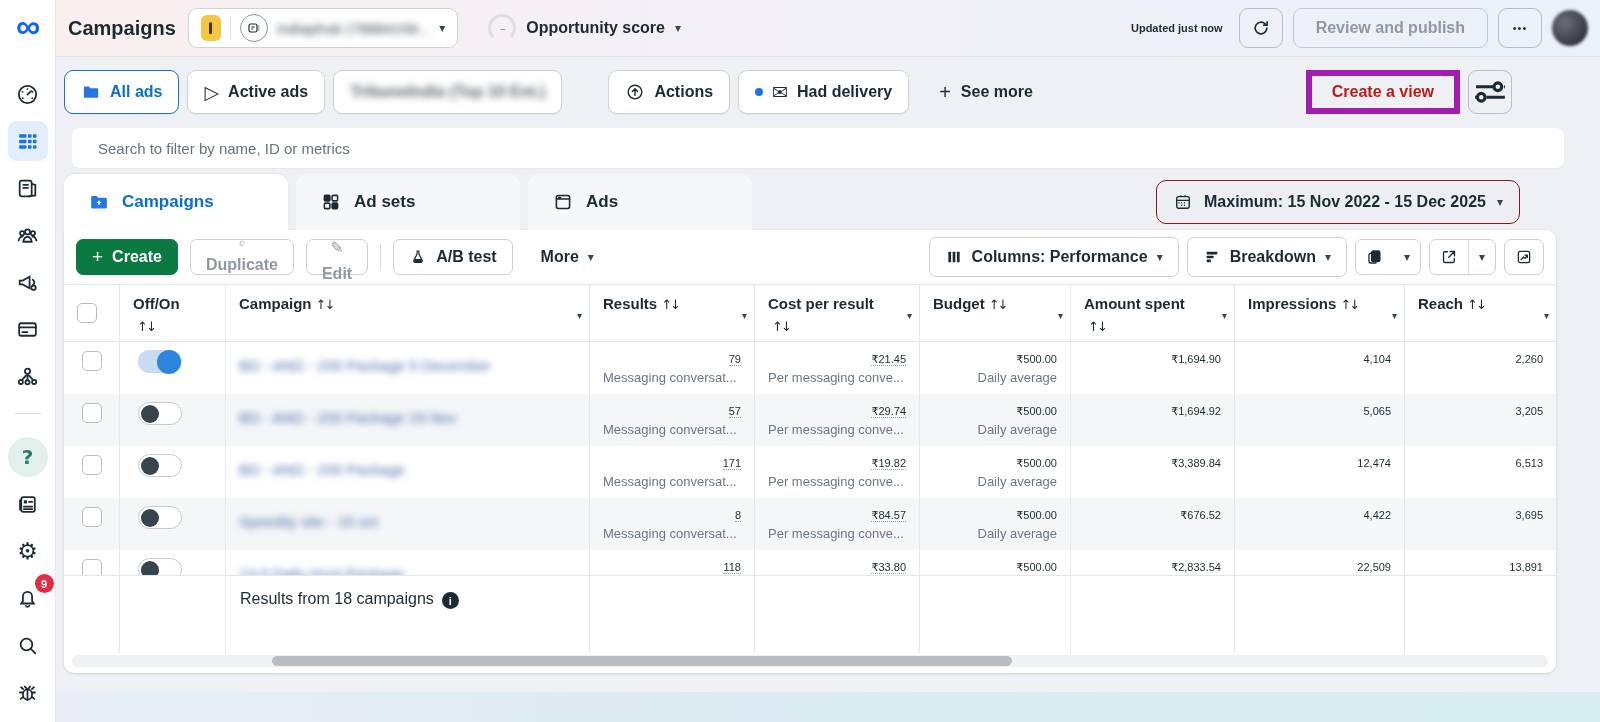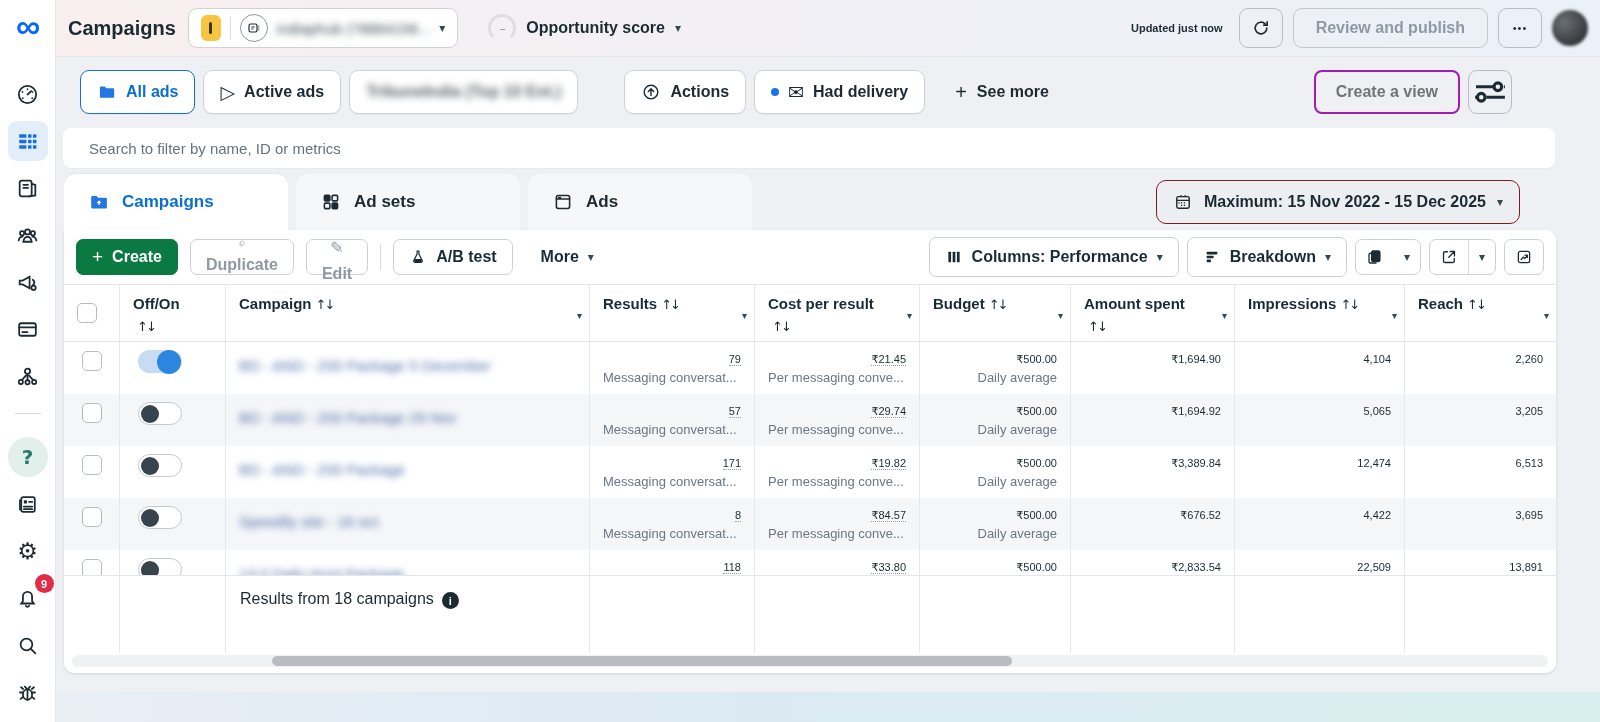--- a/index.html
+++ b/index.html
@@ -41,32 +41,32 @@
   .icon-btn { height:40px; min-width:44px; background:transparent; border:1px solid #b9bec6; border-radius:9px; display:flex; align-items:center; justify-content:center; cursor:pointer; font-size:17px; color:#1c2b33; }
   .icon-btn svg { width:20px; height:20px; }
   .btn-review { height:40px; padding:0 22px; border:1px solid #c3c8cf; border-radius:9px; background:transparent; color:#8f98a3; font-size:16px; font-weight:600; cursor:default; }
   .avatar { width:36px; height:36px; border-radius:50%; background:radial-gradient(circle at 35% 35%,#6a6f75,#1f2326); filter:blur(1.5px); }
 
   
   .filter-row { position:absolute; left:8px; top:70px; width:1492px; display:flex; align-items:center; gap:8px; z-index:10; }
   .chip { display:flex; align-items:center; gap:9px; height:44px; padding:0 16px; background:#fff; border:1px solid #ced2d8; border-radius:9px; font-size:16px; font-weight:600; cursor:pointer; box-shadow:0 1px 1px rgba(0,0,0,.04); white-space:nowrap; }
   .chip svg { width:20px; height:20px; }
   .chip .glyph { font-family:"DejaVu Sans",sans-serif; font-size:17px; line-height:1; }
-  .chip.sel { border:1px solid #1b6fd0; color:#0b6fce;margin-left:16px; }
+  .chip.sel { border:1px solid #1b6fd0; color:#0b6fce; }
   .chip.gap { margin-left:38px; }
   .chip .dot { width:8px; height:8px; border-radius:50%; background:#1b74e4; }
   .chip .blur-chip { color:#5a646d; filter:blur(3.5px); }
   .see-more { display:flex; align-items:center; gap:10px; font-size:16px; font-weight:600; margin-left:22px; cursor:pointer; }
   .see-more .plus { font-size:20px; font-weight:400; }
   .filter-right { margin-left:auto; display:flex; gap:8px; margin-right:44px; }
-  .btn-view { height:44px; padding:0 20px; background:transparent; border:2px solid #a21caf; border-radius:8px; font-size:16px; font-weight:600; color:#737373; cursor:pointer; }
+  .btn-view { height:44px; padding:0 20px; background:transparent; border:6px solid #a21caf; border-radius:1px; font-size:16px; font-weight:600; color:#b91c1c; cursor:pointer; }
   .btn-sliders { width:44px; height:44px; border:1px solid #b9bec6; border-radius:9px; background:transparent; display:flex; align-items:center; justify-content:center; cursor:pointer; }
 
   
-  .search { position:absolute; left:7px; top:128px; width:1492px; height:40px; background:#fff; border:0; border-radius:8px; padding:0 26px; font-size:15px; color:#1c2b33; box-shadow:0 1px 1px rgba(0,0,0,.03); }
+  .search { position:absolute; left:16px; top:128px; width:1492px; height:40px; background:#fff; border:0; border-radius:8px; padding:0 26px; font-size:15px; color:#1c2b33; box-shadow:0 1px 1px rgba(0,0,0,.03); }
   .search::placeholder { color:#65737e; }
 
   
   .tabs-row { position:absolute; left:8px; top:174px; width:1492px; height:56px; display:flex; gap:8px; z-index:5; }
   .tab { width:224px; height:56px; border-radius:12px 12px 0 0; display:flex; align-items:center; gap:12px; padding:0 24px; font-size:17px; font-weight:bold; cursor:pointer; background:rgba(248,249,251,.72); }
   .tab svg { width:22px; height:22px; }
   .tab.sel { background:#fff; color:#0b6fce; box-shadow:0 -1px 2px rgba(0,0,0,.05); }
   .date-pill { margin-left:auto; align-self:center; margin-right:36px; height:44px; display:flex; align-items:center; gap:11px; padding:0 16px; background:#eceef2; border:1px solid #7f1d1d; border-radius:10px; font-size:16px; font-weight:600; cursor:pointer; }
   .date-pill svg { width:20px; height:20px; }
 

